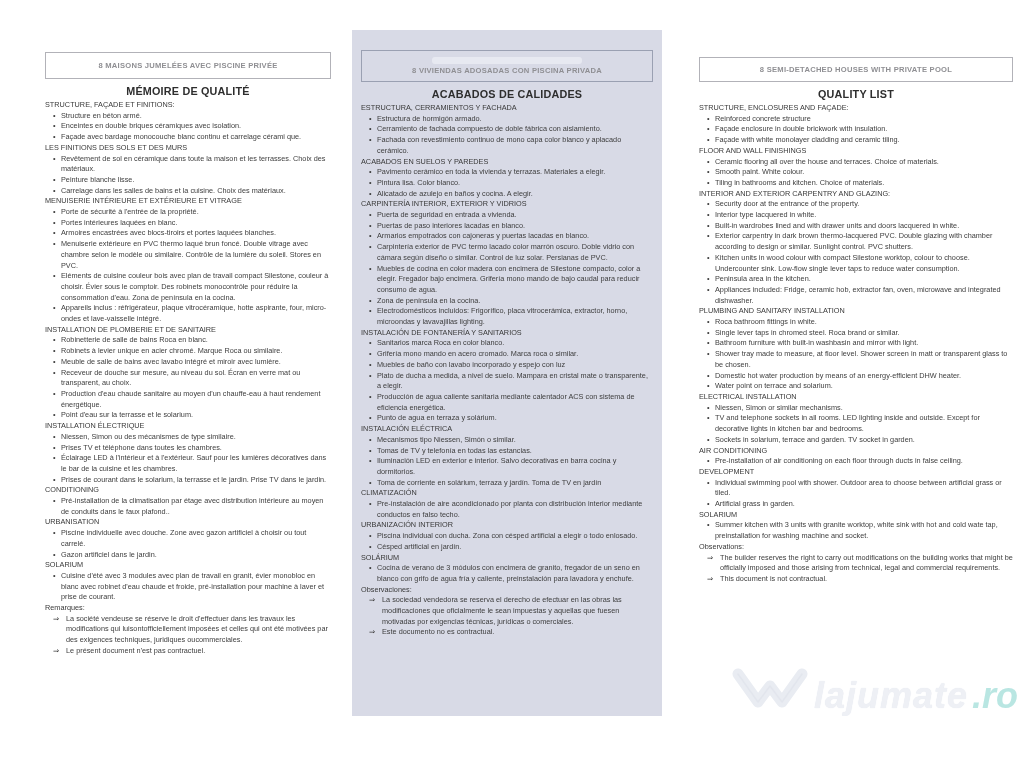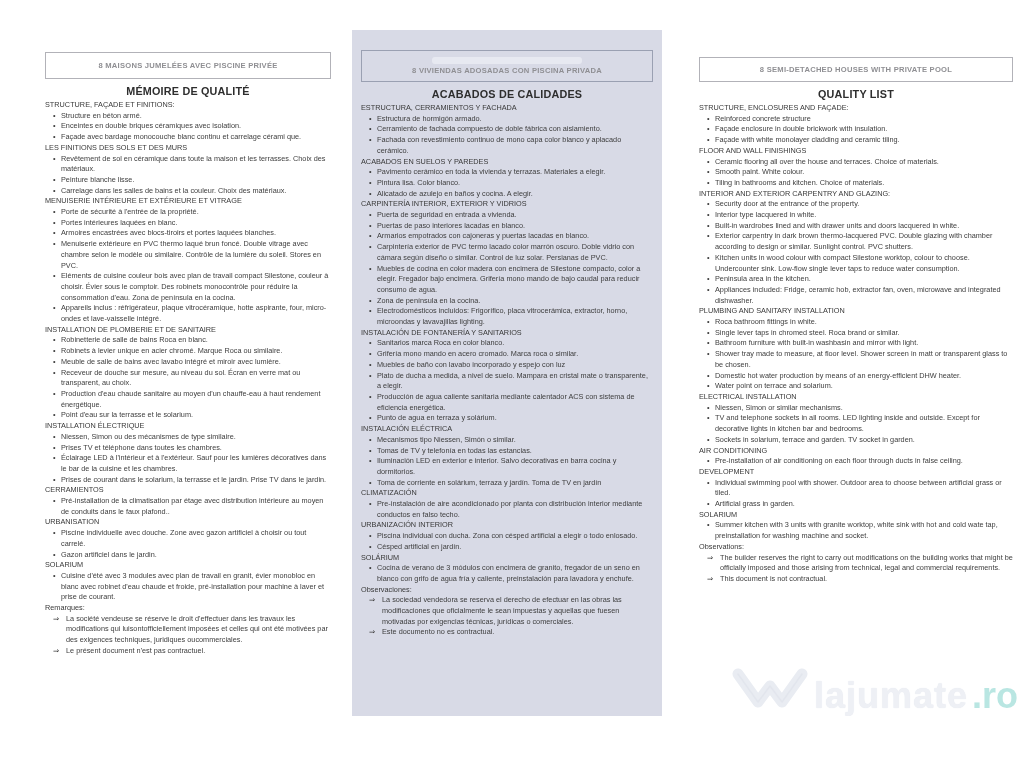--- a/index.html
+++ b/index.html
@@ -21,21 +21,21 @@
   .col-heading{font-size:10.8px;font-weight:bold;text-align:center;color:#2e2e2e;
                margin:6px 0 3px 0;letter-spacing:.2px;}
   .sections{font-size:7.3px;line-height:10.7px;}
   .sec-title{font-weight:normal;color:#383838;}
   ul.items{margin:0;padding:0 0 0 8px;list-style:none;}
   ul.items li{position:relative;padding-left:8px;}
   ul.bullet li::before{content:"•";position:absolute;left:0;top:0;font-size:7.3px;color:#3d3d3d;}
   ul.arrow li{padding-left:13px;}
   ul.arrow li::before{content:"\21D2";position:absolute;left:0;top:0;font-size:7.3px;color:#3d3d3d;}
   .watermark{position:absolute;right:6px;bottom:2px;display:flex;align-items:flex-end;gap:4px;
-             pointer-events:none;}
+             pointer-events:none;font-style:italic;}
   .wm-text{font-size:36px;font-weight:bold;letter-spacing:1px;color:#eef0f5;
            text-shadow:0 0 1px #e0e4ec;line-height:1;}
   .wm-tld{font-size:36px;font-weight:bold;color:#b9e6e2;line-height:1;}
 </style>
 </head>
 <body>
 
 <div class="page">
 
   <section class="col col-fr">
@@ -47,21 +47,21 @@
         <div class="sec-title">STRUCTURE, FAÇADE ET FINITIONS:</div>
         <ul class="items bullet">
           <li>Structure en béton armé.</li>
           <li>Enceintes en double briques céramiques avec isolation.</li>
           <li>Façade avec bardage monocouche blanc continu et carrelage cérami que.</li>
         </ul>
         <div class="sec-title">LES FINITIONS DES SOLS ET DES MURS</div>
         <ul class="items bullet">
           <li>Revêtement de sol en céramique dans toute la maison et les terrasses. Choix des matériaux.</li>
           <li>Peinture blanche lisse.</li>
-          <li>Carrelage dans les salles de bains et la couleur. Choix des matériaux.</li>
+          <li>Carrelage dans les salles de bains et la cuisine. Choix des matériaux.</li>
         </ul>
         <div class="sec-title">MENUISERIE INTÉRIEURE ET EXTÉRIEURE ET VITRAGE</div>
         <ul class="items bullet">
           <li>Porte de sécurité à l'entrée de la propriété.</li>
           <li>Portes intérieures laquées en blanc.</li>
           <li>Armoires encastrées avec blocs-tiroirs et portes laquées blanches.</li>
           <li>Menuiserie extérieure en PVC thermo laqué brun foncé. Double vitrage avec chambre selon le modèle ou similaire. Contrôle de la lumière du soleil. Stores en PVC.</li>
           <li>Eléments de cuisine couleur bois avec plan de travail compact Silestone, couleur à choisir. Évier sous le comptoir. Des robinets monocontrôle pour réduire la consommation d'eau. Zona de península en la cocina.</li>
           <li>Appareils inclus : réfrigérateur, plaque vitrocéramique, hotte aspirante, four, micro-ondes et lave-vaisselle intégré.</li>
         </ul>
@@ -74,21 +74,21 @@
           <li>Production d'eau chaude sanitaire au moyen d'un chauffe-eau à haut rendement énergétique.</li>
           <li>Point d'eau sur la terrasse et le solarium.</li>
         </ul>
         <div class="sec-title">INSTALLATION ÉLECTRIQUE</div>
         <ul class="items bullet">
           <li>Niessen, Simon ou des mécanismes de type similaire.</li>
           <li>Prises TV et téléphone dans toutes les chambres.</li>
           <li>Éclairage LED à l'intérieur et à l'extérieur. Sauf pour les lumières décoratives dans le bar de la cuisine et les chambres.</li>
           <li>Prises de courant dans le solarium, la terrasse et le jardin. Prise TV dans le jardin.</li>
         </ul>
-        <div class="sec-title">CERRAMIENTOS</div>
+        <div class="sec-title">CONDITIONING</div>
         <ul class="items bullet">
           <li>Pré-installation de la climatisation par étage avec distribution intérieure au moyen de conduits dans le faux plafond..</li>
         </ul>
         <div class="sec-title">URBANISATION</div>
         <ul class="items bullet">
           <li>Piscine individuelle avec douche. Zone avec gazon artificiel à choisir ou tout carrelé.</li>
           <li>Gazon artificiel dans le jardin.</li>
         </ul>
         <div class="sec-title">SOLARIUM</div>
         <ul class="items bullet">

